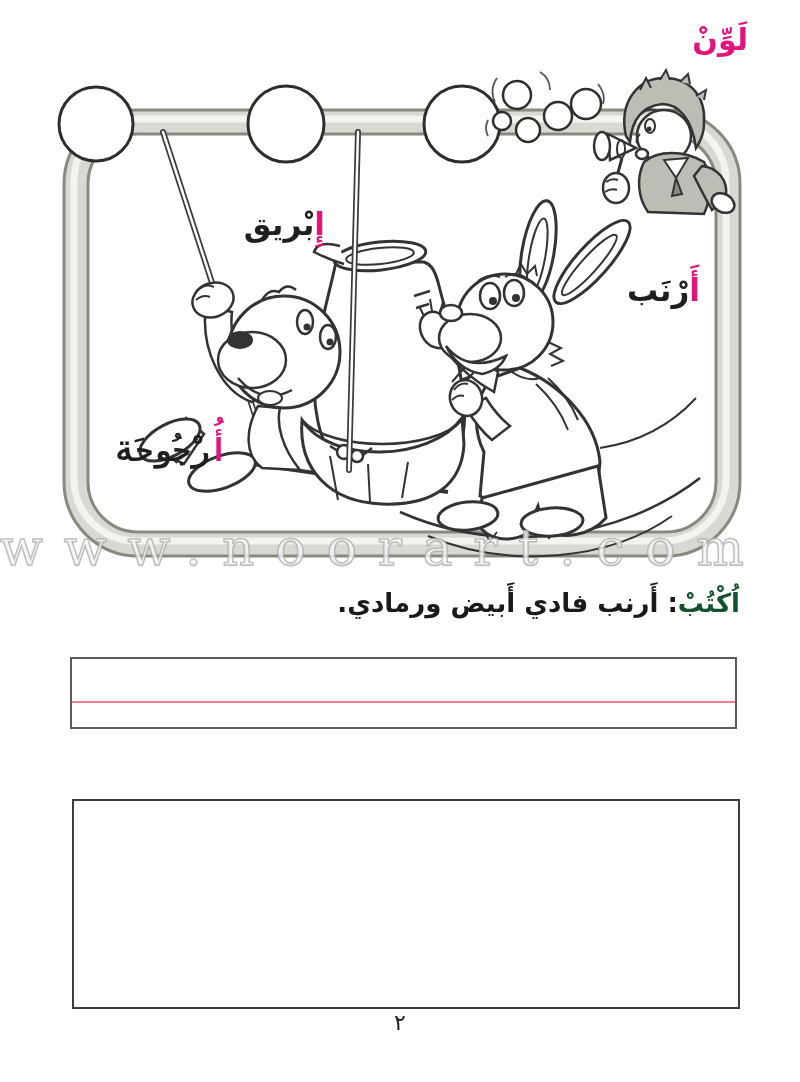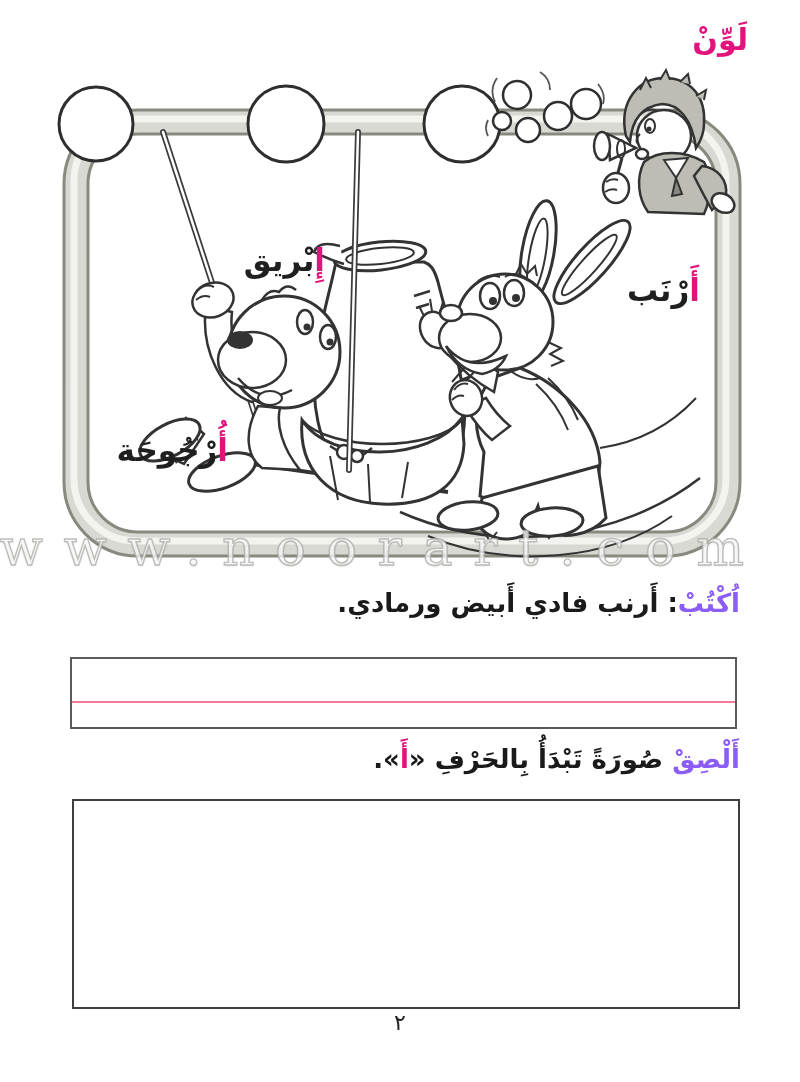--- a/index.html
+++ b/index.html
@@ -10,37 +10,37 @@
   .scene-svg{position:absolute;left:0;top:0;z-index:1;}
   .color-title{
     position:absolute;top:22px;right:52px;z-index:3;
     font-size:30px;font-weight:bold;color:#e2137b;direction:rtl;
   }
   .scene-label{
     position:absolute;z-index:3;font-size:31px;font-weight:bold;
     color:#1f1f1f;direction:rtl;white-space:nowrap;
   }
   .scene-label .initial{color:#e2137b;}
-  .label-pitcher{top:206px;right:475px;margin-top:36px;}
+  .label-pitcher{top:206px;right:475px;}
   .label-rabbit{top:272px;right:100px;text-align:center;}
-  .label-swing{top:432px;right:572px;}
+  .label-swing{top:432px;right:572px;font-family:Liberation Mono, monospace;}
   .watermark{
     position:absolute;top:518px;left:0;width:100%;z-index:5;
     font-family:"DejaVu Serif",serif;font-size:50px;line-height:60px;
     letter-spacing:21px;direction:ltr;
     color:rgba(255,255,255,0.75);
     -webkit-text-stroke:1.4px rgba(170,170,166,0.75);
     text-shadow:0 1px 2px rgba(120,120,120,0.25);
     pointer-events:none;white-space:nowrap;
   }
   .instruction{
     position:absolute;right:60px;z-index:3;direction:rtl;
     font-size:26px;font-weight:bold;color:#1a1a1a;white-space:nowrap;
   }
-  .instruction .keyword{color:#8b5cf6;}
+  .instruction .keyword{color:#14532d;}
   .instruction .pink-letter{color:#e2137b;}
   .instr-write{top:588px;}
   .instr-paste{top:744px;}
   .write-box{
     position:absolute;left:70px;top:657px;width:663px;height:68px;
     border:2px solid #5a5a5a;background:#fff;z-index:2;
   }
   .write-baseline{
     position:absolute;left:0;top:42px;width:100%;height:2px;
     background:#f27a92;
@@ -213,20 +213,17 @@
 
   <div class="watermark">www.noorart.com</div>
 
   <div class="instruction instr-write">
     <span class="keyword">اُكْتُبْ</span><span>: أَرنب فادي أَبيض ورمادي.</span>
   </div>
   <div class="write-box">
     <div class="write-baseline"></div>
   </div>
 
-  <div class="instruction instr-paste">
-    <span class="keyword">أَلْصِقْ</span><span> صُورَةً تَبْدَأُ بِالحَرْفِ «</span><span class="pink-letter">أَ</span><span>».</span>
-  </div>
   <div class="paste-box"></div>
 
   <div class="page-number">٢</div>
 
 </div>
 
 </body></html>

